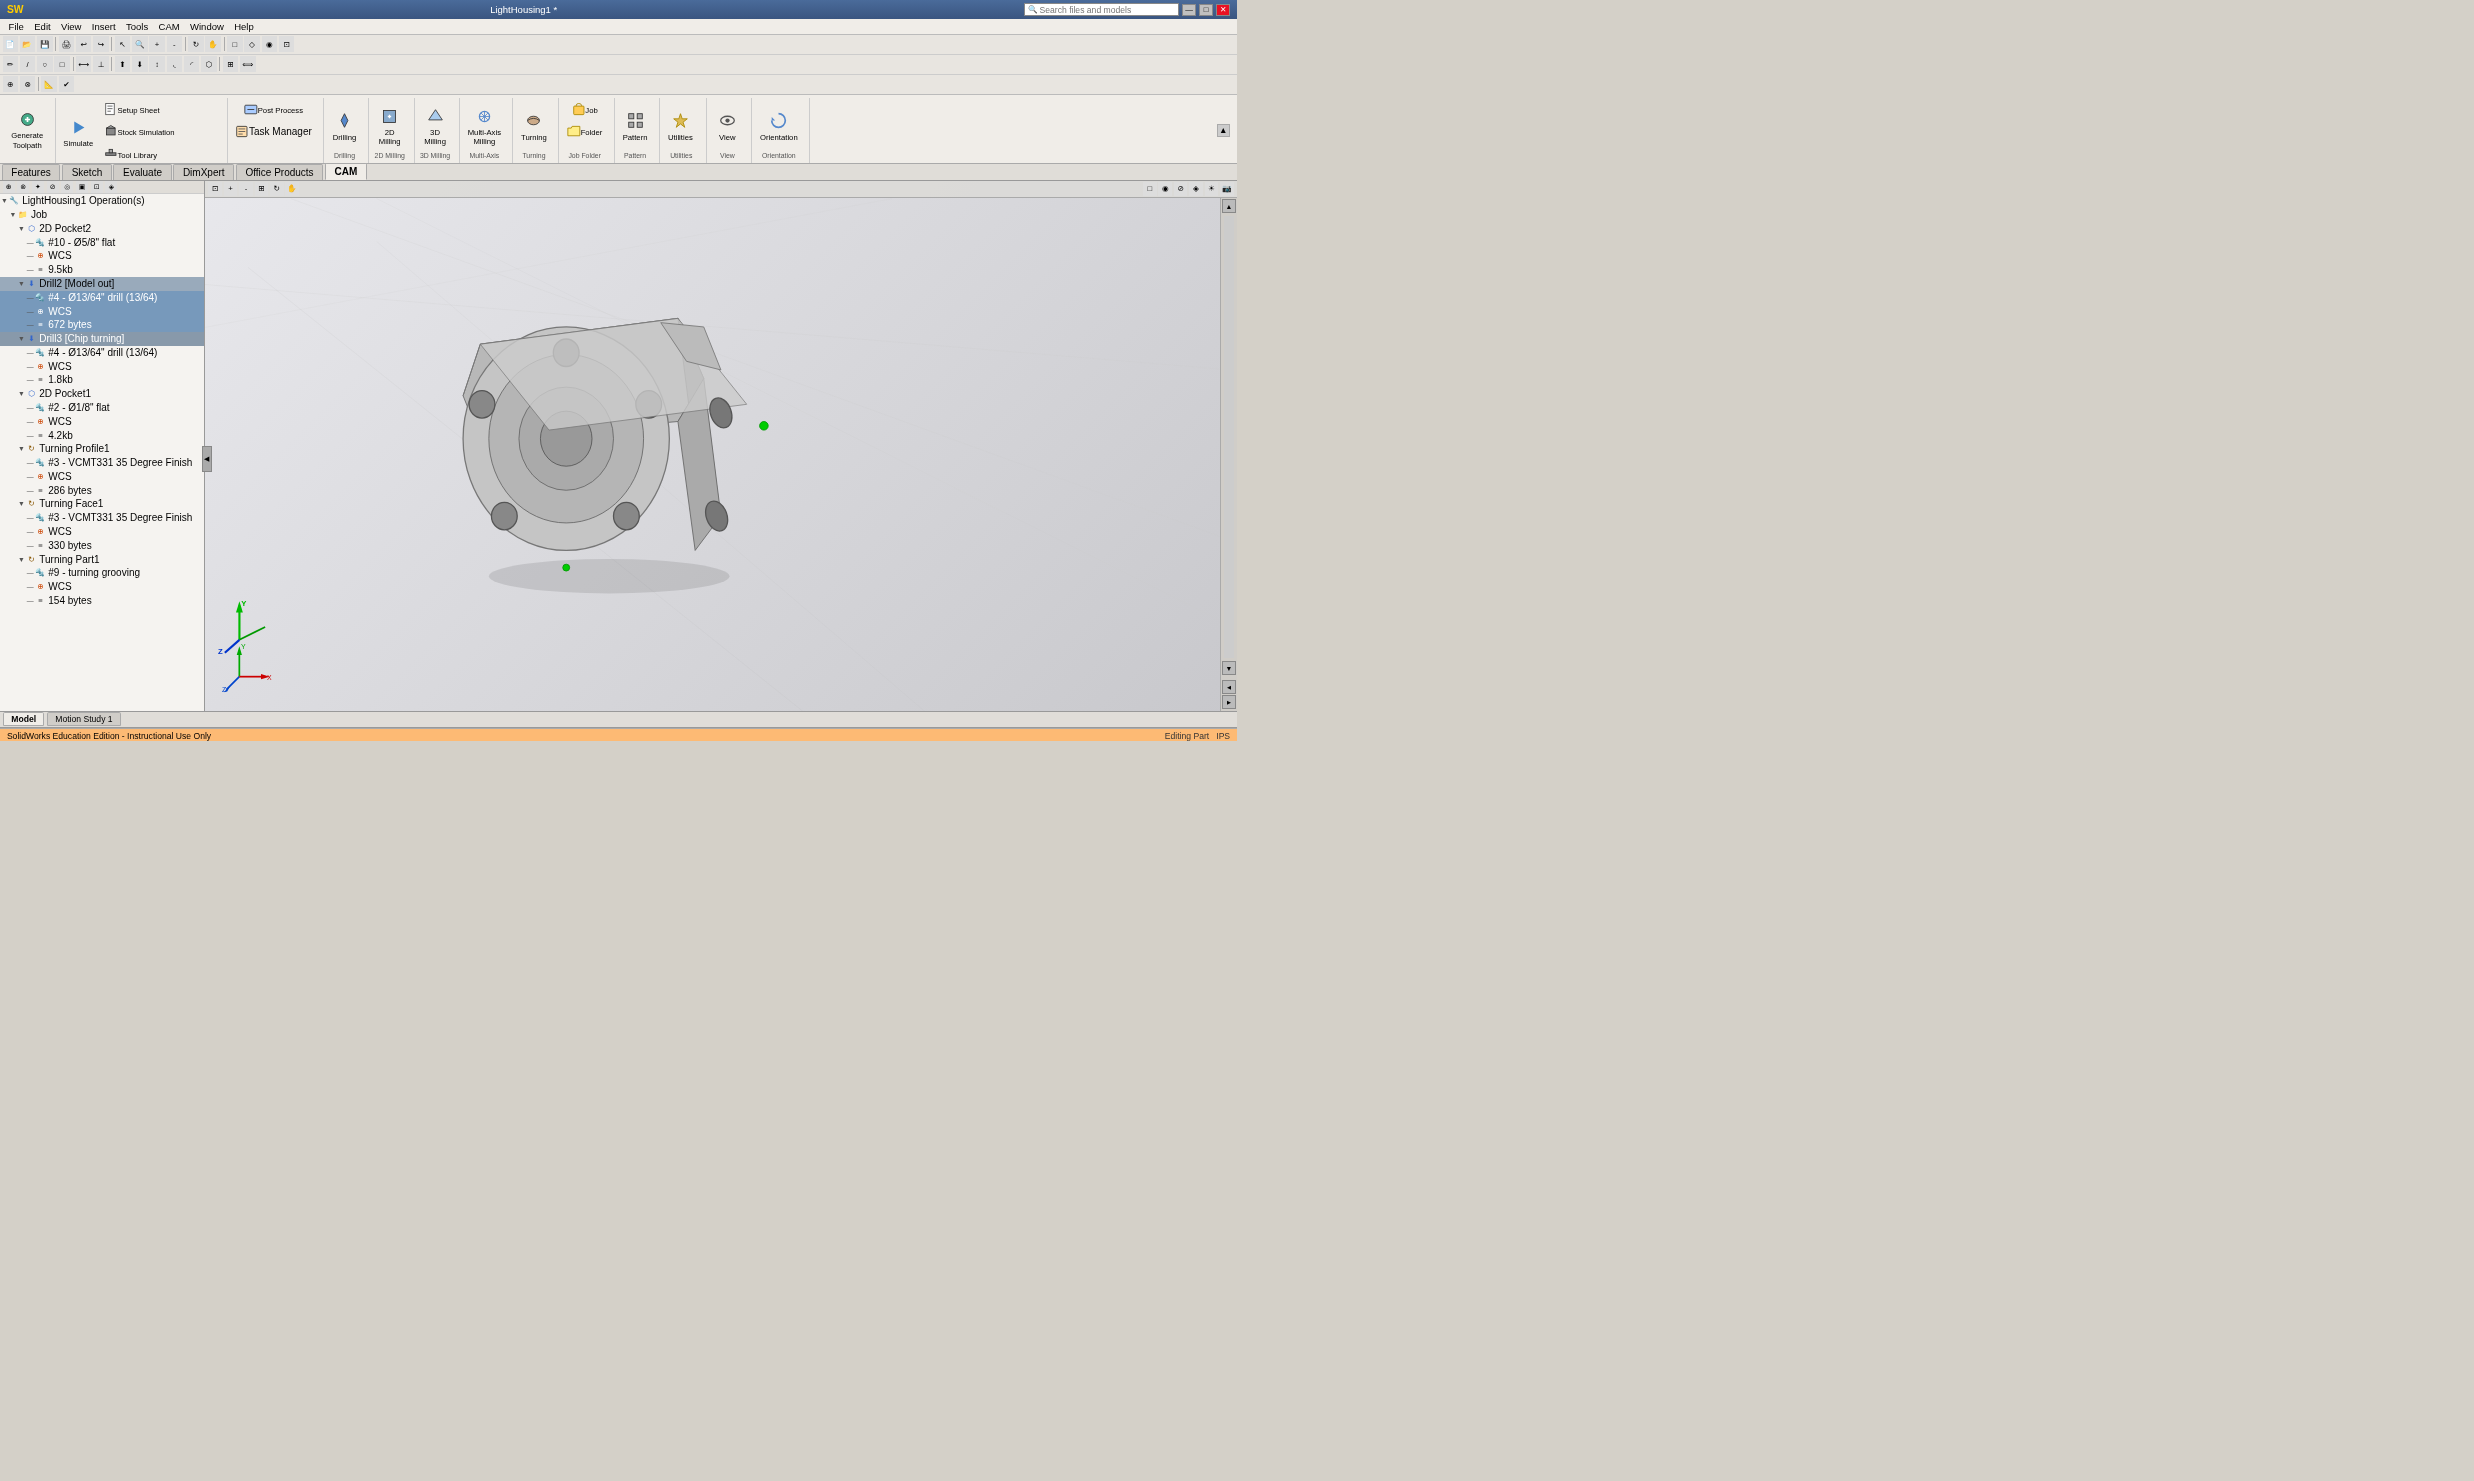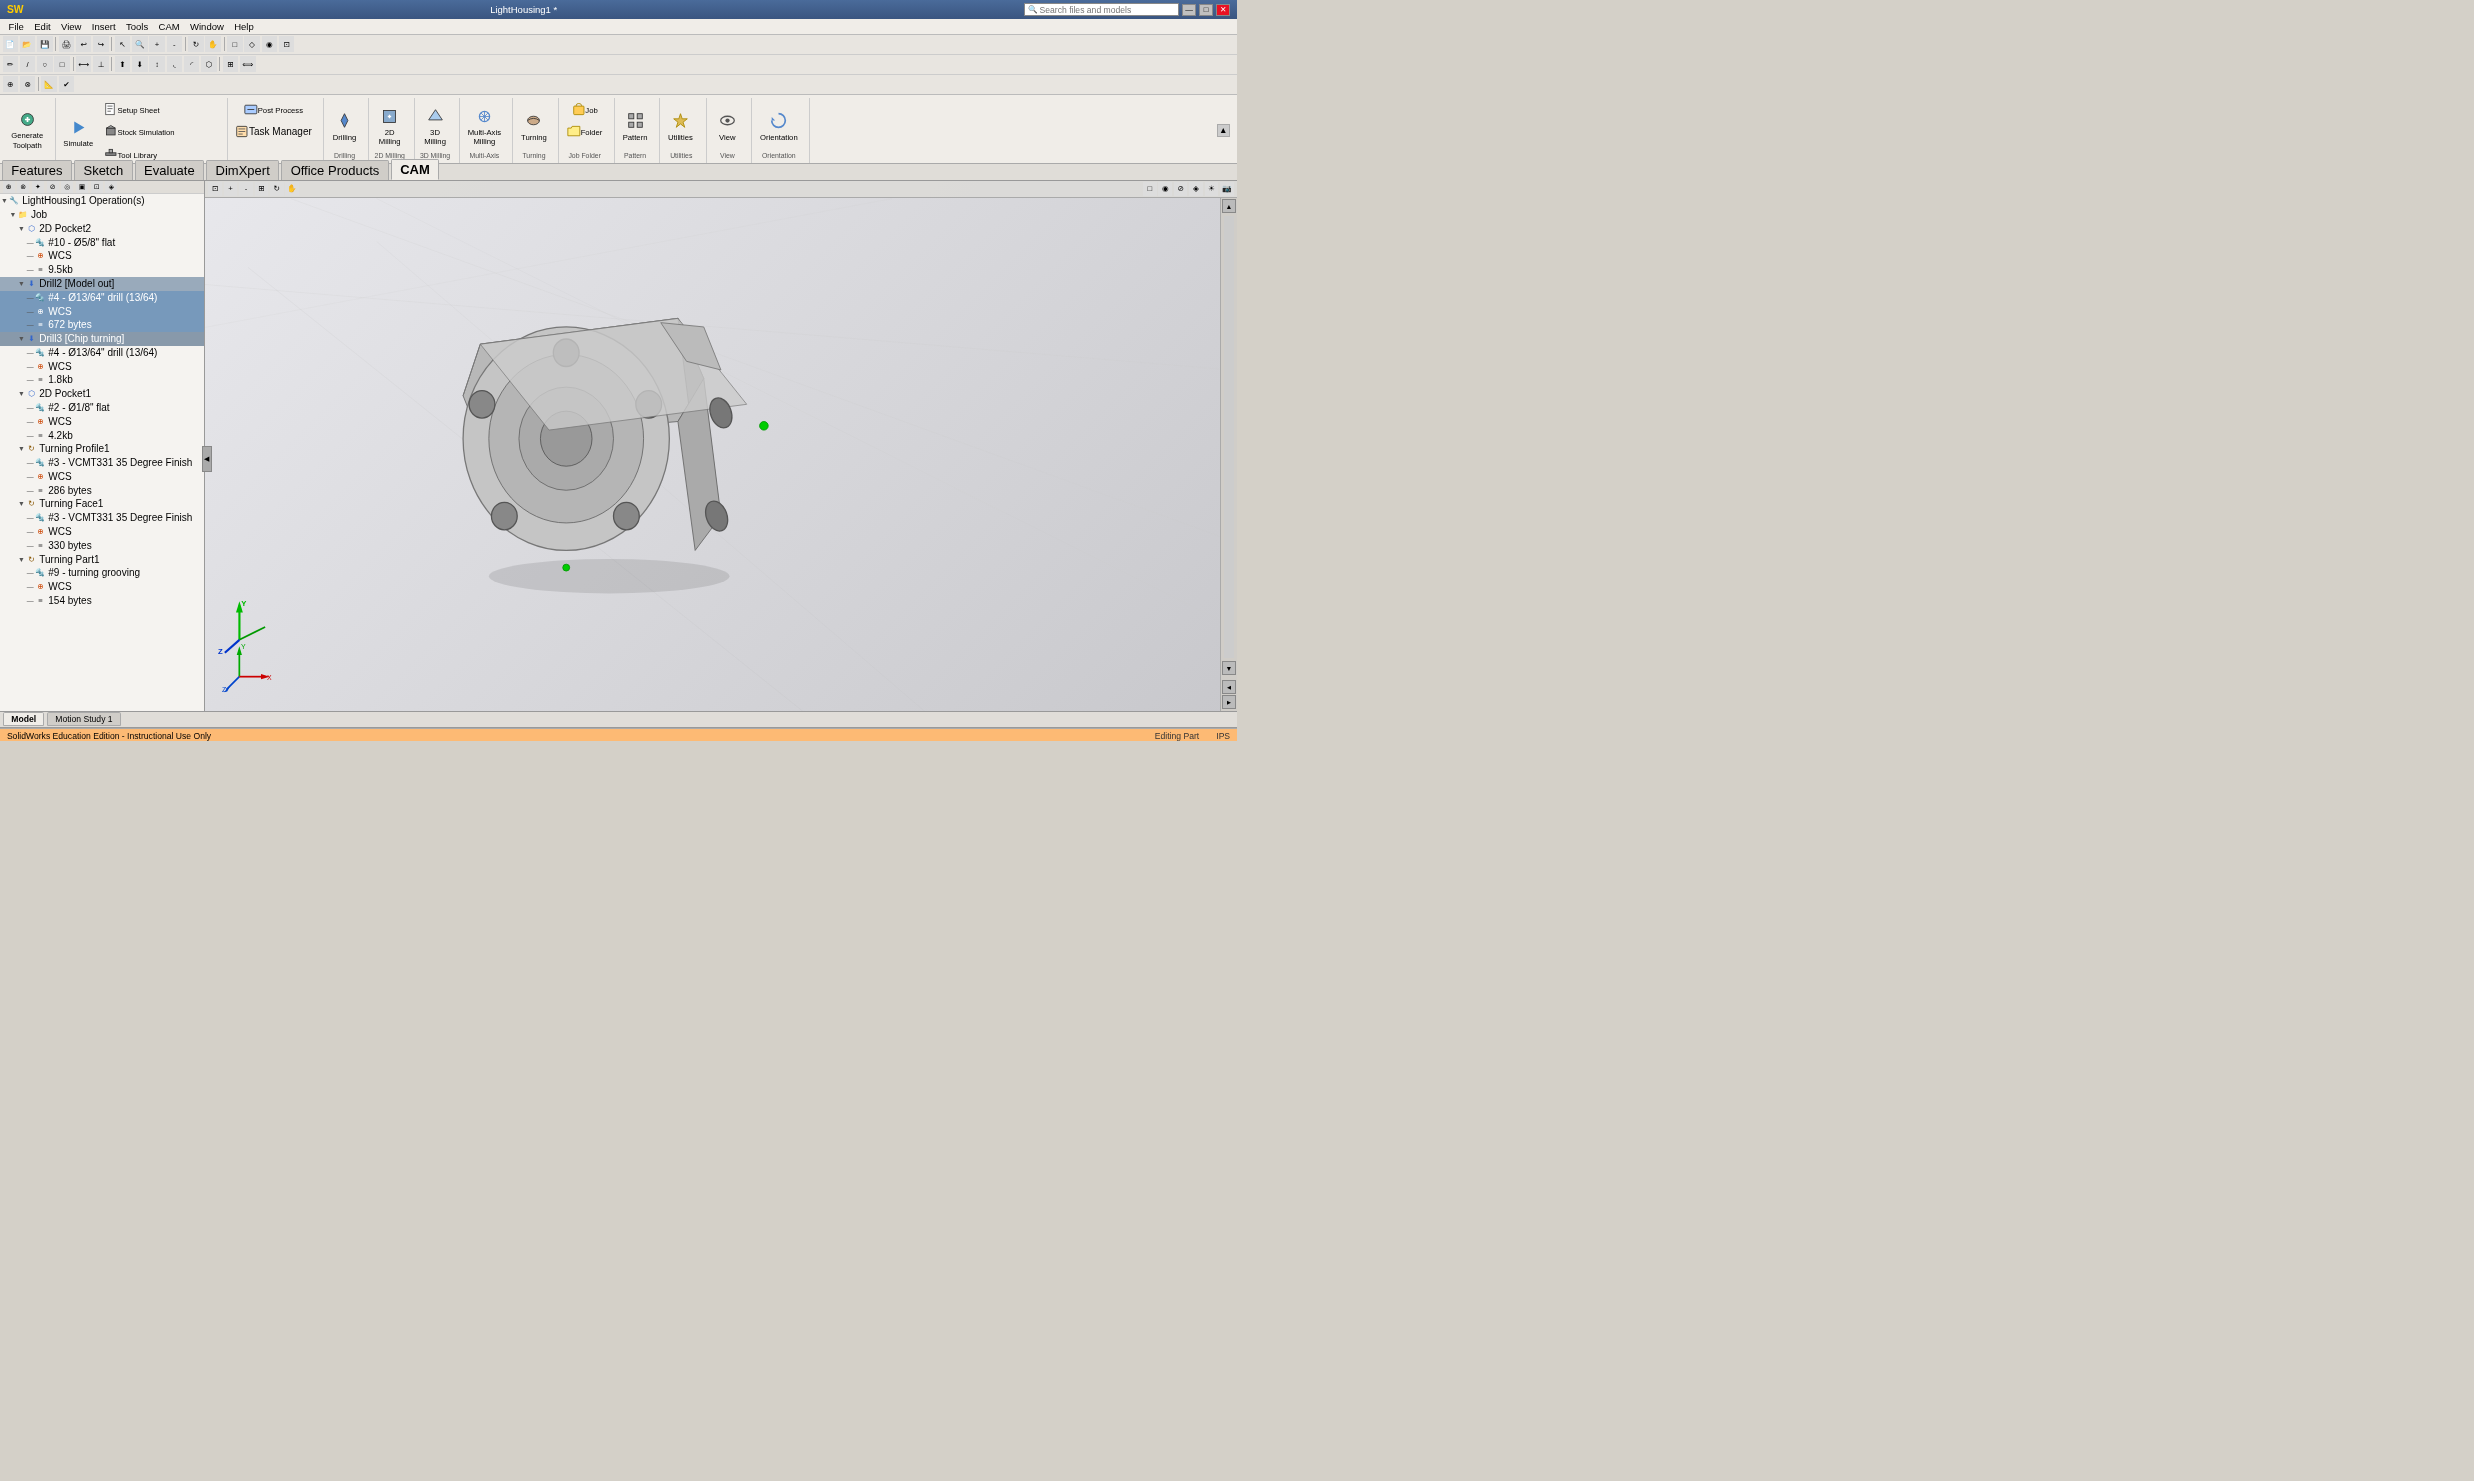--- a/index.html
+++ b/index.html
@@ -158,21 +158,21 @@
     #tab-bar {
       height: 17px;
       background: #e0ddd8;
       display: flex;
       align-items: flex-end;
       border-bottom: 0.9px solid #999;
       padding: 0 1.7px;
     }
     .tab {
       padding: 1.7px 8.6px;
-      font-size: 13px;
+      font-size: 10px;
       cursor: pointer;
       border: 0.9px solid #aaa;
       border-bottom: none;
       background: #d0cdc8;
       margin-right: 1.7px;
       border-radius: 1.7px 1.7px 0 0;
       margin-top: 28px;
     }
     .tab.active {
       background: #f0ede8;
@@ -311,21 +311,21 @@
       height: 15.5px;
       background: #fdba74;
       display: flex;
       align-items: center;
       justify-content: space-between;
       padding: 0 6.9px;
       font-size: 8.6px;
       border-top: 0.9px solid #aaa;
     }
     #status-left { flex: 1; }
-    #status-right { display: flex; gap: 17px; color: #333; }
+    #status-right { display: flex; gap: 7px; color: #333; }
 
     
     #tree-toggle {
       position: absolute;
       right: -6.9px;
       top: 50%;
       width: 10.3px;
       height: 26px;
       background: #aaa;
       border: 0.9px solid #888;

